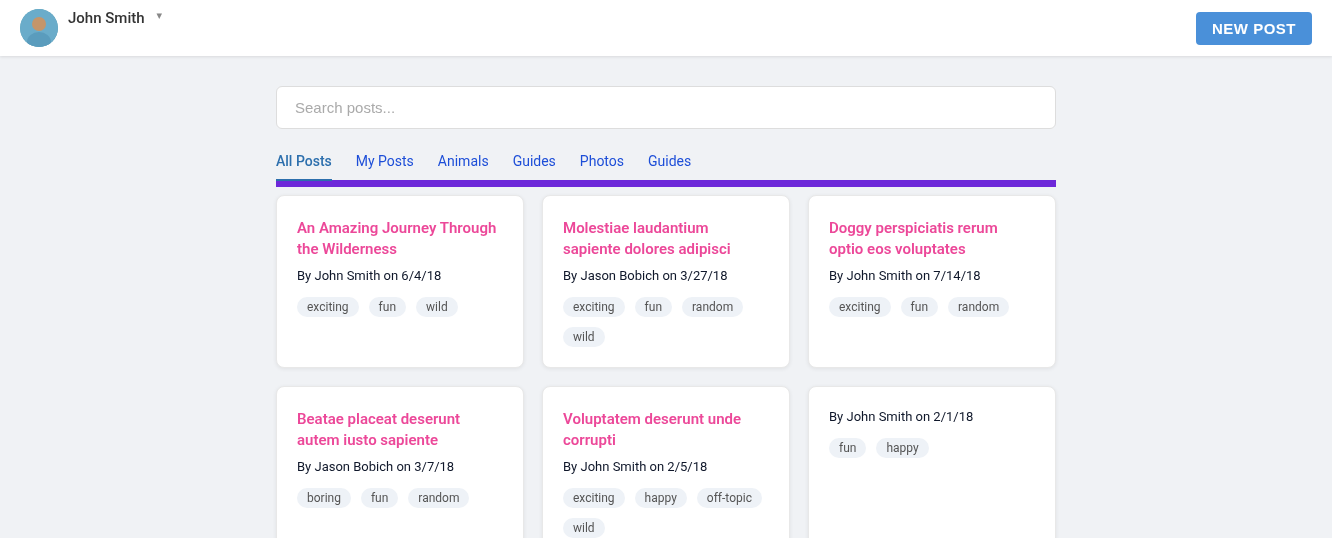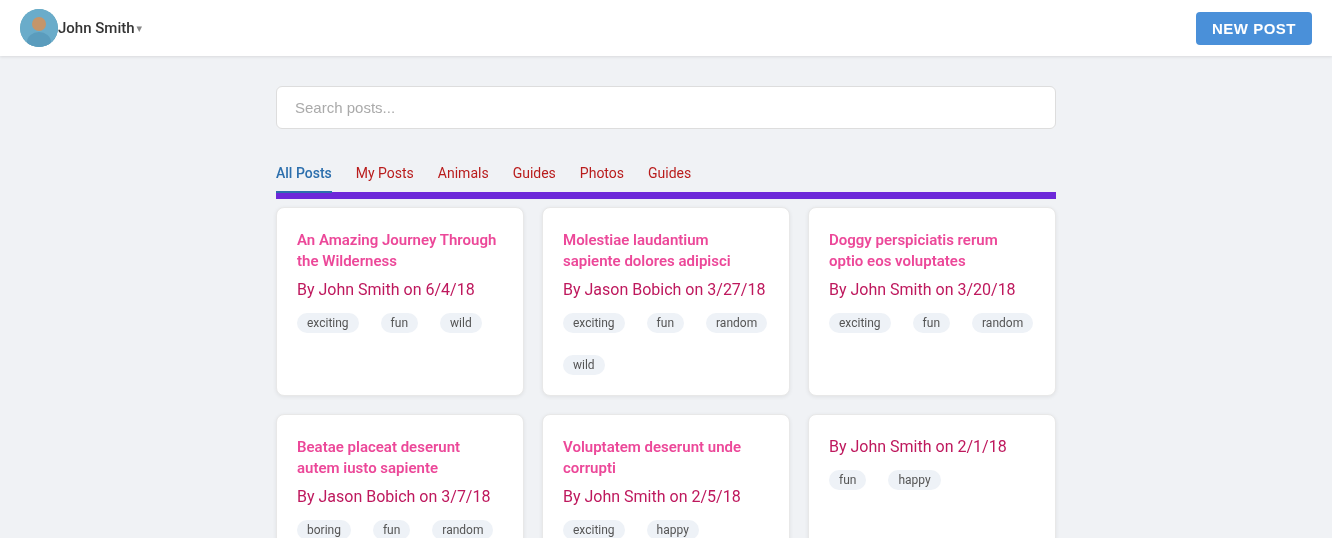--- a/index.html
+++ b/index.html
@@ -10,21 +10,22 @@
       background: white;
       height: 56px;
       display: flex;
       align-items: center;
       justify-content: space-between;
       padding: 0 20px;
       box-shadow: 0 1px 3px rgba(0,0,0,0.1);
     }
     .header-left {
       display: flex;
-      align-items: center;
+      align-items: flex-start;
+      gap: 10px;
     }
     .avatar {
       width: 38px;
       height: 38px;
       border-radius: 50%;
       background: linear-gradient(135deg, #6ab0c5, #4a8fa8);
       display: flex;
       align-items: center;
       justify-content: center;
       overflow: hidden;
@@ -66,34 +67,34 @@
     
     .search-bar {
       background: white;
       border: 1px solid #ddd;
       border-radius: 6px;
       padding: 12px 18px;
       width: 100%;
       font-size: 15px;
       color: #999;
       outline: none;
-      margin-bottom: 36px;
+      margin-bottom: 24px;
     }
     .search-bar::placeholder { color: #aaa; }
 
     
     .tabs {
       display: flex;
       gap: 24px;
       margin-bottom: 8px;
       border-bottom: 7px solid #6d28d9;
     }
     .tab {
       font-size: 14px;
-      color: #b91c1c;
+      color: #1d4ed8;
       padding-bottom: 10px;
       cursor: pointer;
       border-bottom: 2px solid transparent;
       margin-bottom: -1px;
     }
     .tab.active {
       color: #2c6fad;
       border-bottom: 2px solid #2c6fad;
       font-weight: 500;
     }
@@ -112,28 +113,28 @@
       border: 1px solid #e8e8e8;
     }
     .card-title {
       font-size: 15px;
       font-weight: 600;
       color: #ec4899;
       margin-bottom: 8px;
       line-height: 1.4;
     }
     .card-meta {
-      font-size: 16px;
-      color: #be185d;
+      font-size: 13px;
+      color: #0f172a;
       margin-bottom: 14px;
     }
     .card-tags {
       display: flex;
       flex-wrap: wrap;
-      gap: 22px;
+      gap: 10px;
     }
     .tag {
       background: #eef2f7;
       color: #555;
       border-radius: 12px;
       padding: 3px 10px;
       font-size: 12px;
     }
   </style>
 </head>
@@ -185,21 +186,21 @@
         <div class="card-meta">By Jason Bobich on 3/27/18</div>
         <div class="card-tags">
           <span class="tag">exciting</span>
           <span class="tag">fun</span>
           <span class="tag">random</span>
           <span class="tag">wild</span>
         </div>
       </div>
       <div class="card">
         <div class="card-title">Doggy perspiciatis rerum optio eos voluptates</div>
-        <div class="card-meta">By John Smith on 3/20/18</div>
+        <div class="card-meta">By John Smith on 7/14/18</div>
         <div class="card-tags">
           <span class="tag">exciting</span>
           <span class="tag">fun</span>
           <span class="tag">random</span>
         </div>
       </div>
       <div class="card">
         <div class="card-title">Beatae placeat deserunt autem iusto sapiente</div>
         <div class="card-meta">By Jason Bobich on 3/7/18</div>
         <div class="card-tags">

